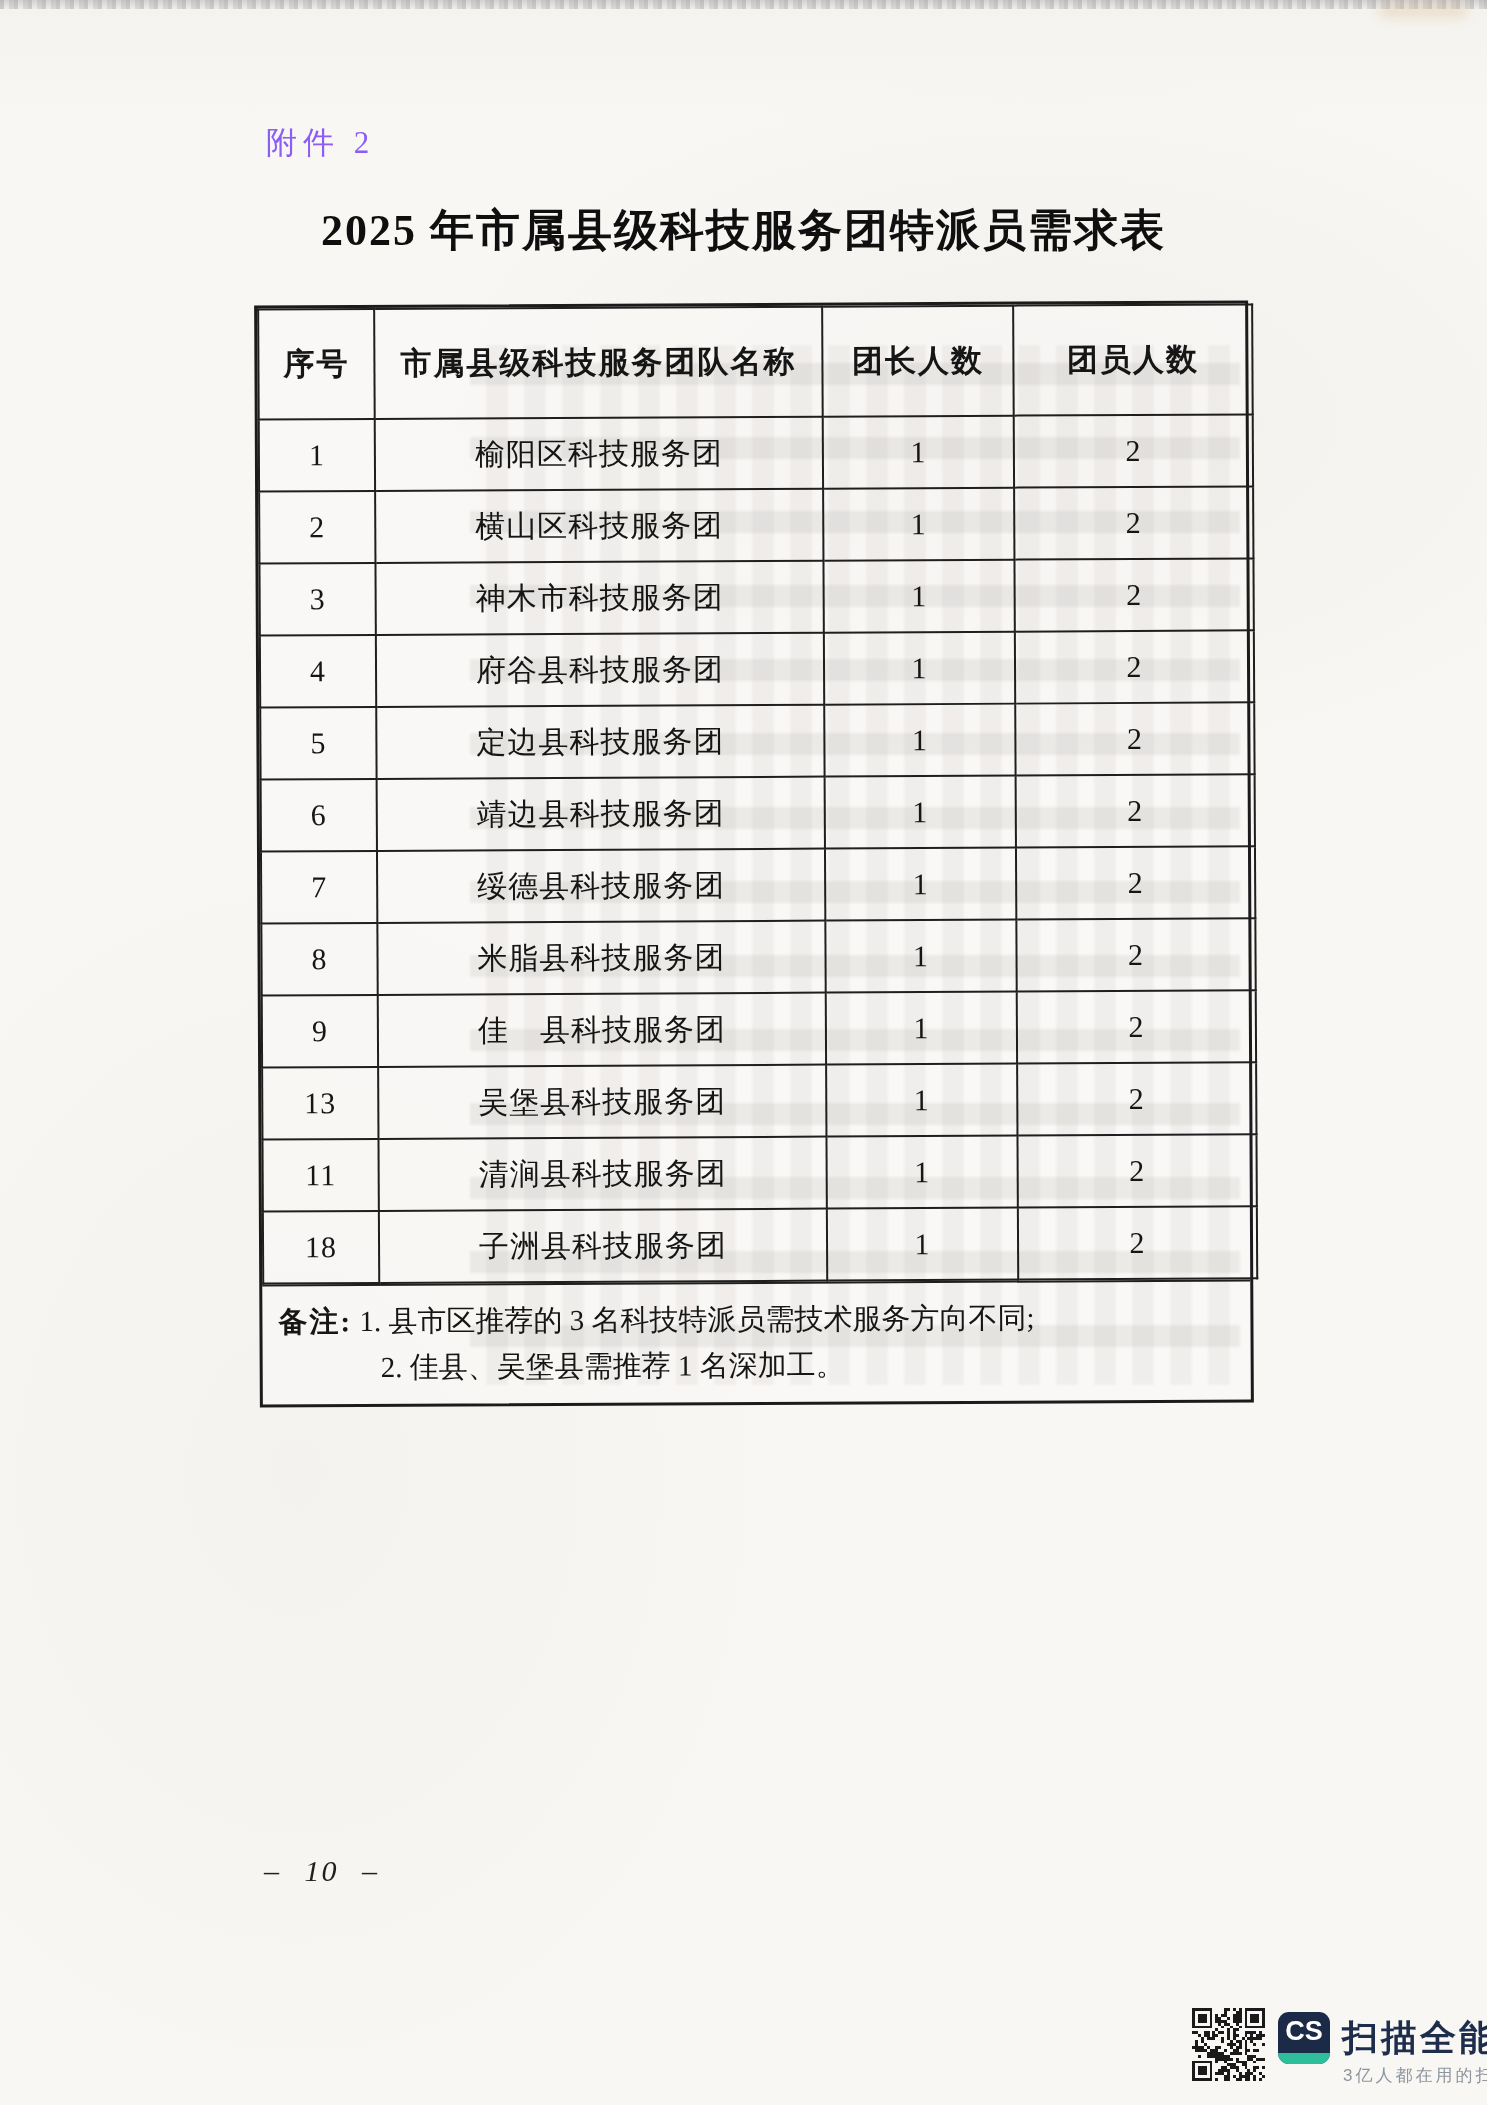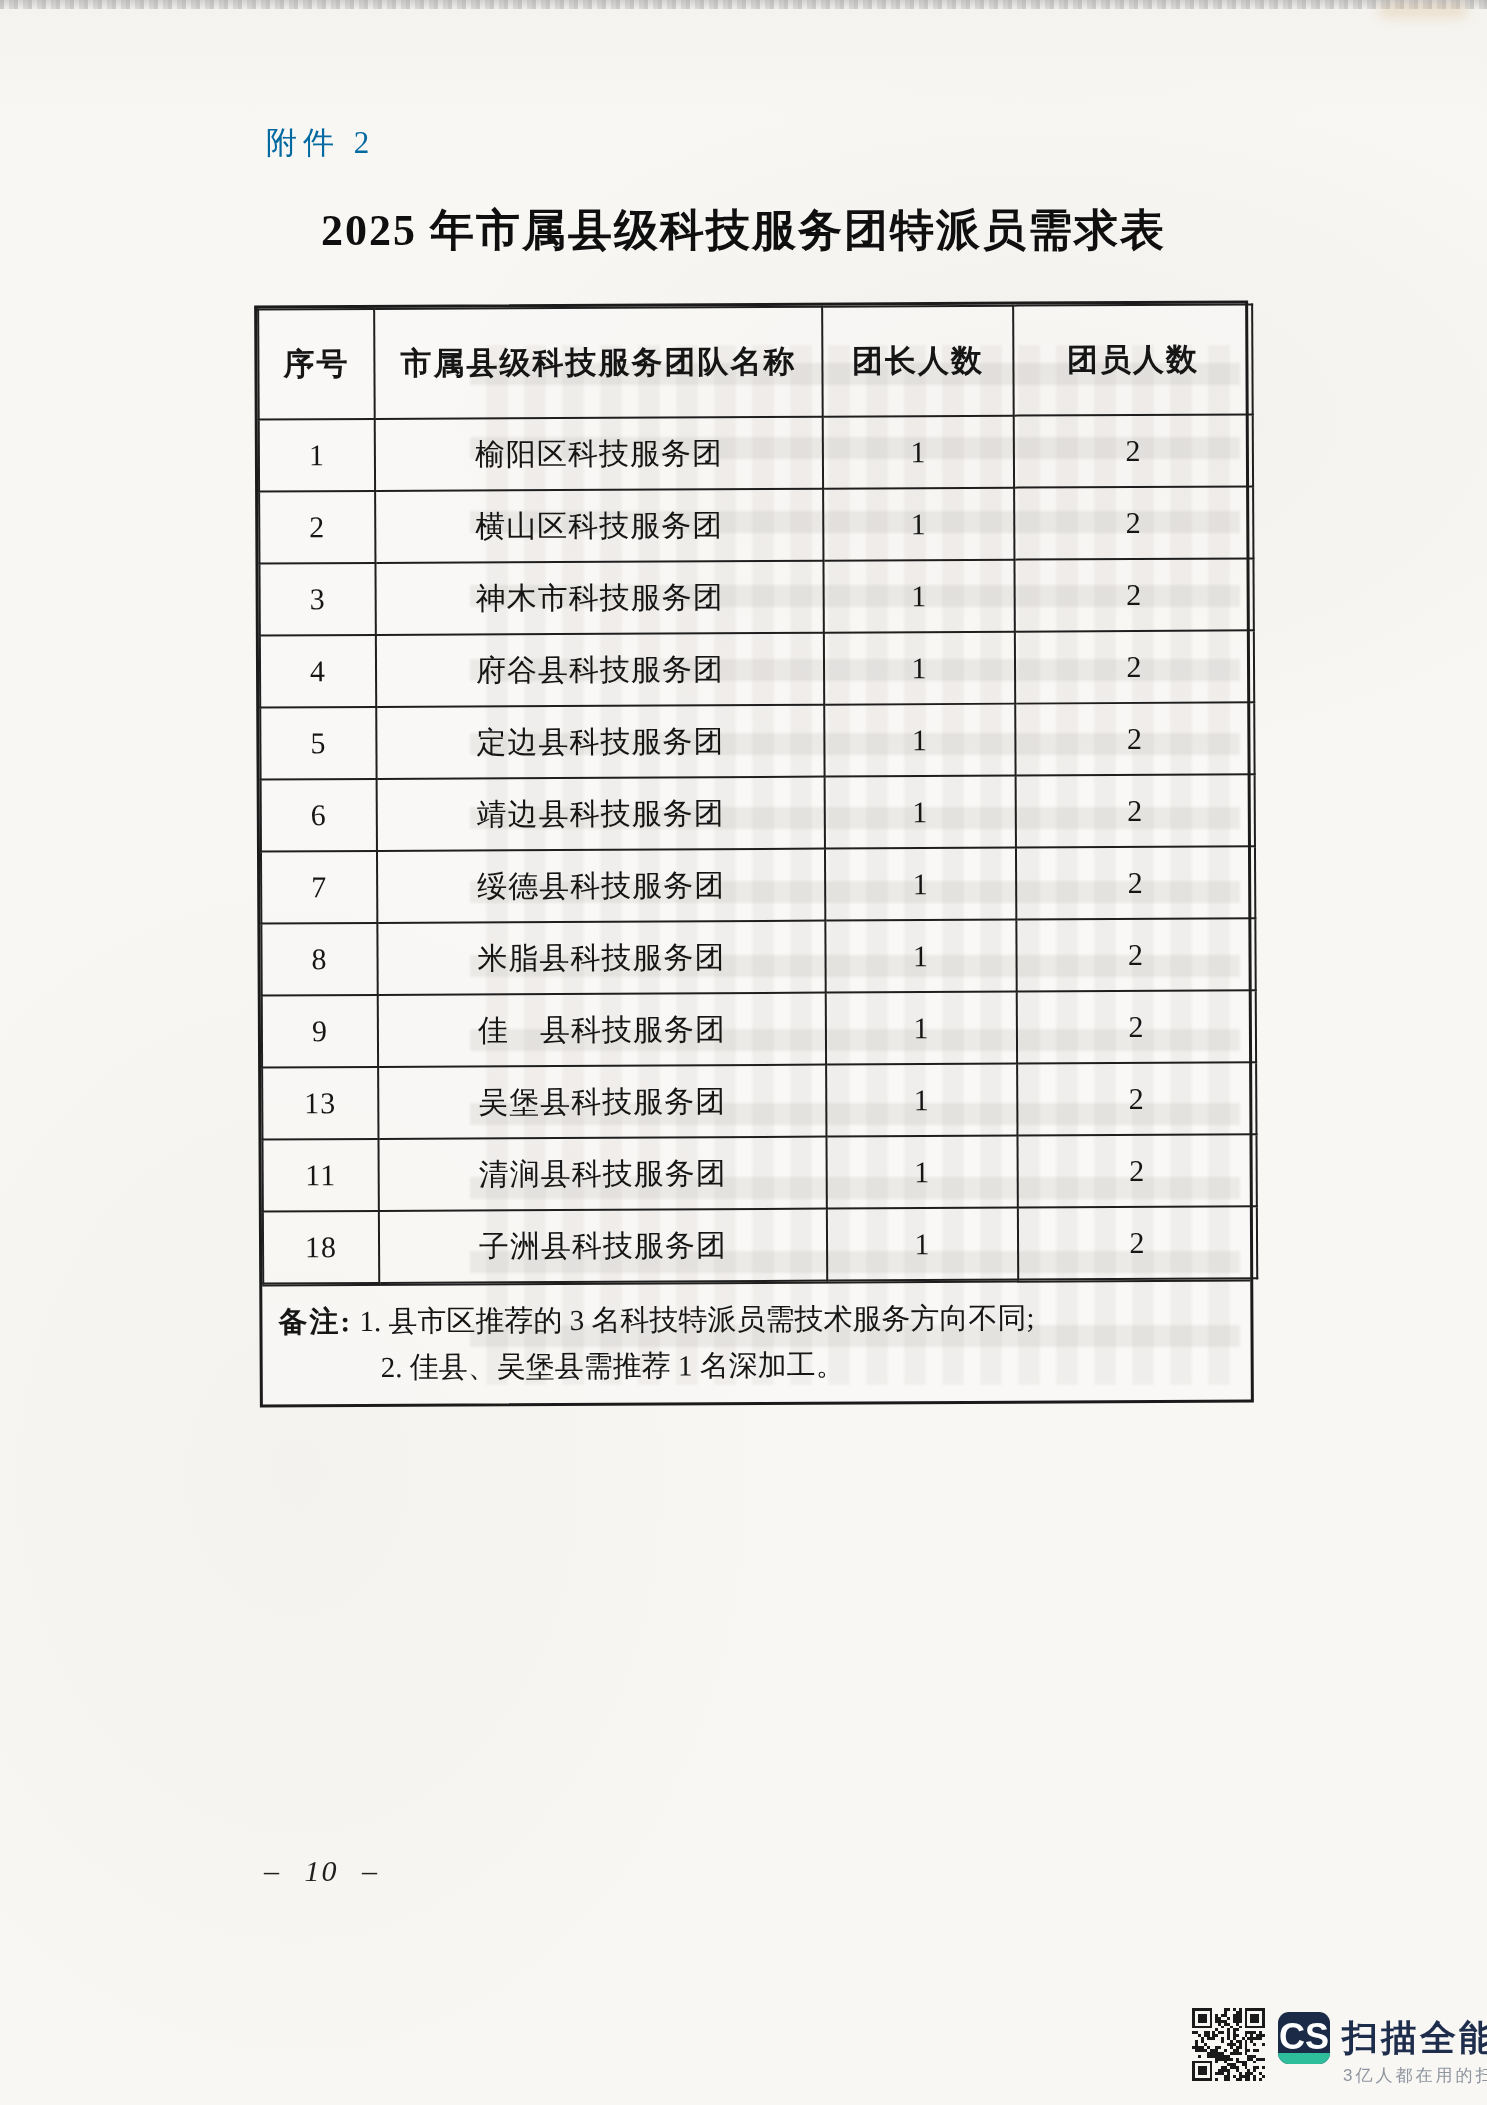--- a/index.html
+++ b/index.html
@@ -23,21 +23,21 @@
       repeating-linear-gradient(90deg, rgba(70,68,75,0.40) 0 4px, rgba(70,68,75,0.06) 4px 9px, rgba(70,68,75,0.28) 9px 14px),
       linear-gradient(180deg, rgba(90,88,95,0.35), rgba(90,88,95,0));
     opacity:.55;
   }
   .scan-smudge{
     position:absolute;left:1378px;top:4px;width:90px;height:14px;
     background:#d9b98c;border-radius:8px;filter:blur(6px);opacity:.35;
   }
   .attachment-label{
     position:absolute;left:266px;top:122px;
-    font-size:31px;letter-spacing:6px;color:#0369a1;
+    font-size:31px;letter-spacing:6px;color:#8b5cf6;
   }
   .doc-title{
     position:absolute;left:0;top:172px;width:100%;
     text-align:center;font-size:44px;font-weight:700;letter-spacing:2px;color:#0f0f0f;margin-top:29px;
   }
   .table-wrap{
     position:absolute;left:257px;top:303px;width:994px;
     transform:rotate(-0.3deg);
     border:3px solid #1b1b1b;
     background:rgba(250,249,246,0.6);
@@ -80,21 +80,21 @@
   .watermark{position:absolute;left:1190px;top:2004px;width:292px;height:90px;
     font-family:"Liberation Sans","DejaVu Sans",sans-serif;}
   .qr{position:absolute;left:2px;top:4px;width:73px;height:73px;}
   .qr svg{width:100%;height:100%;shape-rendering:crispEdges;}
   .cs-logo{
     position:absolute;left:88px;top:8px;width:52px;height:52px;
     background:#1b2a47;border-radius:11px;
   }
   .cs-logo .cs-text{
     position:absolute;left:0;top:4px;width:100%;text-align:center;
-    color:#ffffff;font-weight:700;font-size:36px;letter-spacing:0px;
+    color:#ffffff;font-weight:700;font-size:27px;letter-spacing:0px;
   }
   .cs-logo .cs-strip{
     position:absolute;left:0;bottom:0;width:100%;height:11px;
     background:#2fbe9b;border-radius:0 0 11px 11px;
   }
   .wm-app-name{
     position:absolute;left:152px;top:10px;
     font-size:36px;font-weight:700;color:#1f2d4d;letter-spacing:3px;white-space:nowrap;
   }
   .wm-tagline{

